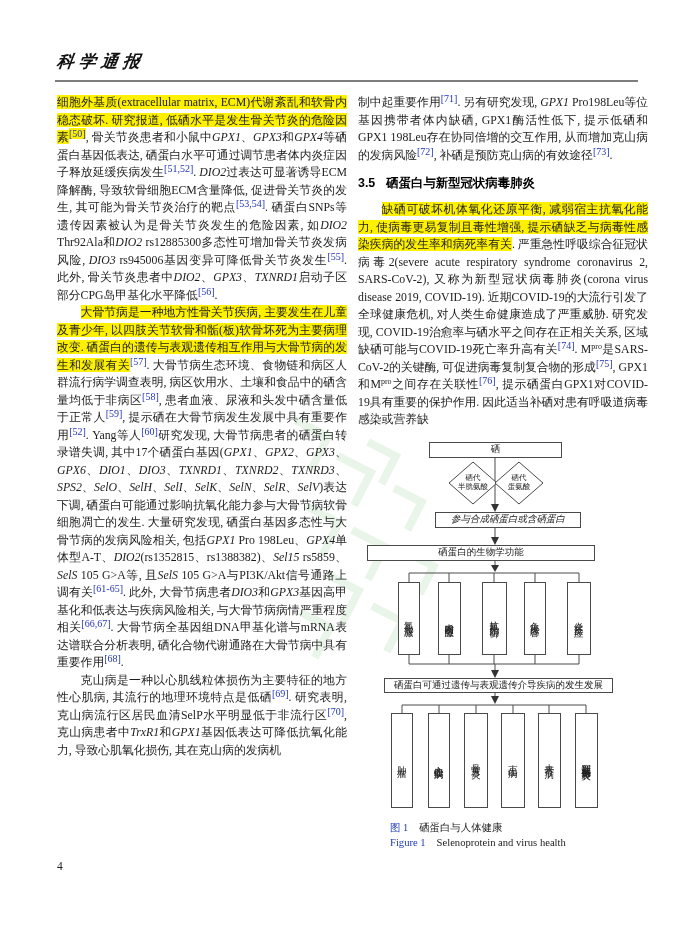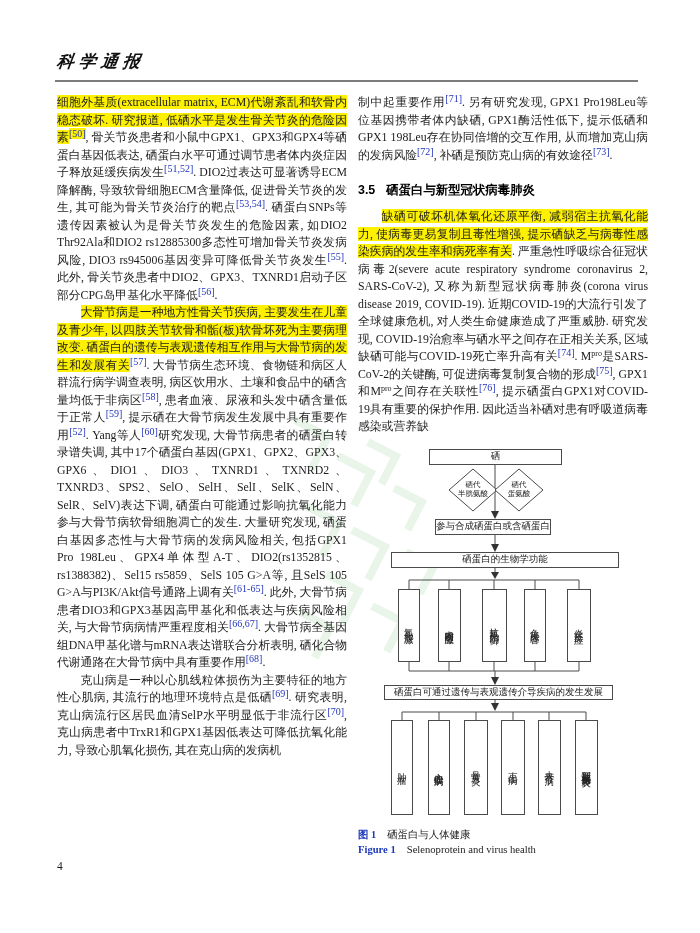--- a/index.html
+++ b/index.html
@@ -16,49 +16,49 @@
     letter-spacing:5px; transform:skewX(-8deg); color:#111;
   }
   .header-rule { position:absolute; left:55px; top:80px; width:583px; height:2px; background:#7d7d7d; }
 
   .col { position:absolute; top:94px; width:290px; }
   .col-left { left:57px; }
   .col-right { left:358px; }
 
   .para { margin:0; font-size:11.8px; line-height:17.5px; text-align:justify; color:#1c1c1c; }
   .para.indent { text-indent:2em; }
-  .run.it { }
+  .run.it { font-style:italic; }
   .run.hl { background:#fdf000; }
   .run.sup { color:#2233bb; font-size:10px; vertical-align:4px; line-height:0; }
   .run.sup.hl { background:#fdf000; }
   .run.supd { color:#1c1c1c; font-size:8px; vertical-align:4px; line-height:0; }
 
   .sec-heading {
     font-family:"Liberation Sans","DejaVu Sans",sans-serif; font-weight:bold;
-    font-size:12.4px; color:#000; margin:18px 0 9px 0;
+    font-size:12.4px; color:#000; margin:11px 0 9px 0;
   }
   .sec-heading .sec-num { margin-right:11px; }
 
   
   .figure { position:relative; width:289px; height:376px; margin-top:7px; }
   .fig-lines { position:absolute; left:0; top:0; }
   .fbox {
     position:absolute; background:#fff; border:1px solid #4a4a4a; box-sizing:border-box;
     font-family:"Liberation Sans","DejaVu Sans",sans-serif; font-size:9.5px; color:#222;
     display:flex; align-items:center; justify-content:center; text-align:center;
   }
   .vbox { writing-mode:vertical-rl; text-orientation:upright; letter-spacing:2px; line-height:1; }
   .vbox.tight { letter-spacing:1px; }
   .dia-label {
     position:absolute; width:44px; font-family:"Liberation Sans","DejaVu Sans",sans-serif;
     font-size:7.5px; line-height:9.5px; color:#222; text-align:center; white-space:pre-line;
   }
   .fig-caption { font-size:10.4px; color:#1c1c1c; margin-top:9px; line-height:13px; }
   .fig-caption.en { font-size:10.6px; margin-top:2px; }
-  .cap-label { color:#1c39bb; font-weight:bold; margin-right:11px; }
+  .cap-label { color:#1c39bb; font-weight:normal; margin-right:11px;margin-left:32px; }
 
   .page-number { position:absolute; left:57px; top:860px; font-size:11.5px; color:#1c1c1c; }
 </style>
 </head>
 <body>
 
 <div class="page">
 
   <svg class="watermark" width="700" height="933">
     <g stroke="#cde9cd" stroke-width="8" fill="none" opacity="0.45">
@@ -134,23 +134,23 @@
           </g>
         </svg>
 
         <div class="fbox" style="left:71px; top:6px; width:133px; height:16px;">硒</div>
 
         <div class="dia-label" style="left:93px; top:37px;">硒代
 半胱氨酸</div>
         <div class="dia-label" style="left:139px; top:37px;">硒代
 蛋氨酸</div>
 
-        <div class="fbox" style="left:77px; top:76px; width:116px; height:16px;">参与合成硒蛋白或含硒蛋白</div>
+        <div class="fbox" style="left:77px; top:76px; width:146px; height:16px;font-style:italic;">参与合成硒蛋白或含硒蛋白</div>
 
-        <div class="fbox" style="left:33px; top:109px; width:228px; height:16px;">硒蛋白的生物学功能</div>
+        <div class="fbox" style="left:9px; top:109px; width:228px; height:16px;">硒蛋白的生物学功能</div>
 
         <div class="fbox vbox" style="left:40px;  top:146px; width:22px; height:73px;">氧化应激</div>
         <div class="fbox vbox tight" style="left:80px;  top:146px; width:23px; height:73px;">内质网应激</div>
         <div class="fbox vbox" style="left:124px; top:146px; width:25px; height:73px;">抗氧化防御</div>
         <div class="fbox vbox" style="left:166px; top:146px; width:22px; height:73px;">免疫应答</div>
         <div class="fbox vbox" style="left:209px; top:146px; width:24px; height:73px;">炎症反应</div>
 
         <div class="fbox" style="left:26px; top:242px; width:229px; height:15px;">硒蛋白可通过遗传与表观遗传介导疾病的发生发展</div>
 
         <div class="fbox vbox" style="left:33px;  top:277px; width:22px; height:95px;">肿瘤</div>

